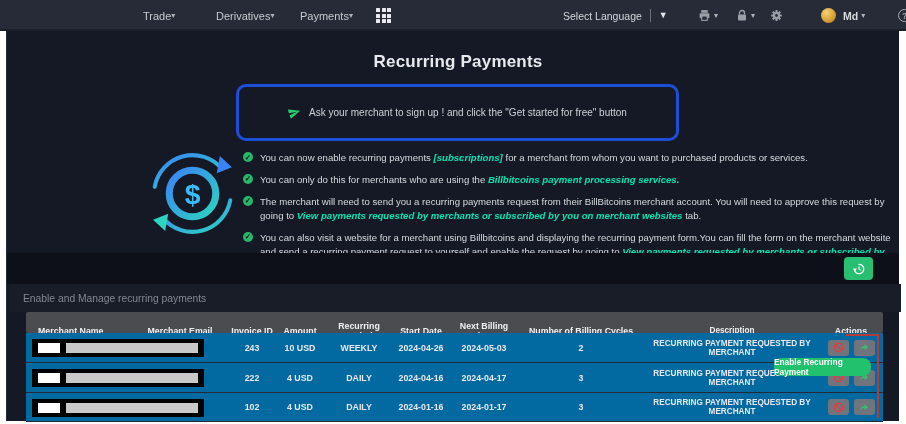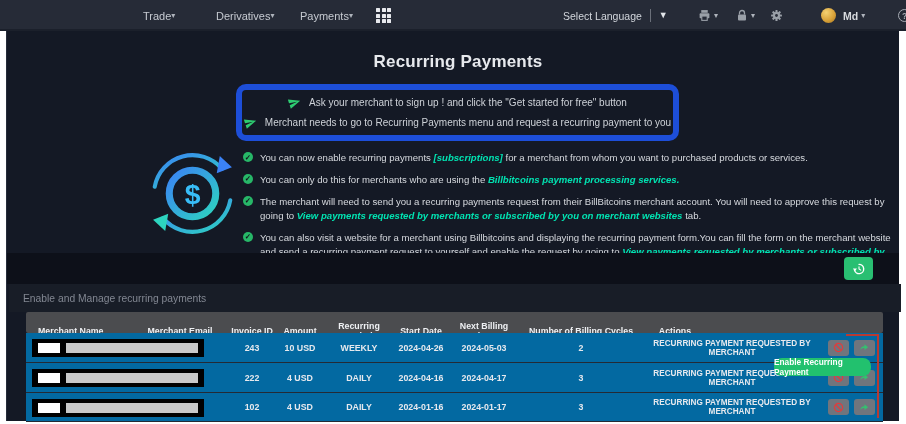--- a/index.html
+++ b/index.html
@@ -27,21 +27,21 @@
                color:#a7acb4; font-size:8.5px; font-weight:bold; display:flex;
                align-items:center; justify-content:center; }
 
   
   .card { position:absolute; left:6px; top:31px; width:893px; height:390px;
           background:#141925; border-left:1px solid #262c3a; }
   .page-title { position:absolute; top:21px; left:0; width:100%; text-align:center;
                 color:#e7e9ed; font-size:17px; font-weight:bold; letter-spacing:.2px;padding-left:10px; }
 
   .infobox { position:absolute; left:229px; top:53px; width:443px; height:57px;
-             border:6px solid #1d4ed8; border-radius:10px; display:flex;
+             border:3px solid #1d4ed8; border-radius:10px; display:flex;
              flex-direction:column; justify-content:space-evenly; align-items:center; }
   .info-line { display:flex; align-items:center; gap:8px; color:#ced2d8; font-size:10px; }
   .plane { width:13px; height:13px; flex:0 0 auto; }
 
   .flow-icon { position:absolute; left:139px; top:116px; width:93px; height:93px; }
   .bullets { position:absolute; left:236px; top:120px; width:658px; }
   .bullet { display:flex; gap:7px; margin-bottom:8px; }
   .bullet p { color:#d7dadf; font-size:9.6px; line-height:1.45; }
   .chk { width:10px; height:10px; border-radius:50%; background:#27b768; color:#10141d;
          font-size:7.5px; font-weight:bold; display:flex; align-items:center;
@@ -165,26 +165,20 @@
 <div class="card">
 
   <div class="page-title">Recurring Payments</div>
 
   <div class="infobox">
     <div class="info-line">
       <svg class="plane" viewBox="0 0 24 24">
         <path d="M2 21l21-9L2 3v7l15 2-15 2z" fill="#2ecc71" transform="rotate(-18 12 12)"></path>
       </svg>
       <span>Ask your merchant to sign up ! and click the "Get started for free" button</span>
-    </div>
-    <div class="info-line">
-      <svg class="plane" viewBox="0 0 24 24">
-        <path d="M2 21l21-9L2 3v7l15 2-15 2z" fill="#2ecc71" transform="rotate(-18 12 12)"></path>
-      </svg>
-      <span>Merchant needs to go to Recurring Payments menu and request a recurring payment to you</span>
     </div>
   </div>
 
   <svg class="flow-icon" viewBox="0 0 92 92">
     <defs>
       <linearGradient id="bg1" x1="0" y1="0" x2="1" y2="1">
         <stop offset="0" stop-color="#3b82f6"></stop>
           <stop offset="1" stop-color="#2dd4bf"></stop>
       </linearGradient>
     </defs>
@@ -232,20 +226,21 @@
   <div class="tbl">
     <div class="trow thead">
       <span class="c c0">Merchant Name</span>
       <span class="c c1">Merchant Email</span>
       <span class="c c2">Invoice ID</span>
       <span class="c c3">Amount</span>
       <span class="c c4">Recurring Period</span>
       <span class="c c5">Start Date</span>
       <span class="c c6">Next Billing Cycle Date</span>
       <span class="c c7">Number of Billing Cycles</span>
+      <span class="c c8">Description</span>
       <span class="c c9" style="display:block;">Actions</span>
     </div>
 
     <div class="trow tr">
       <span class="c c0"></span>
       <span class="c c1"></span>
       <div class="redact">
           <span class="wbox"></span>
           <span class="gbox"></span>
         </div>

